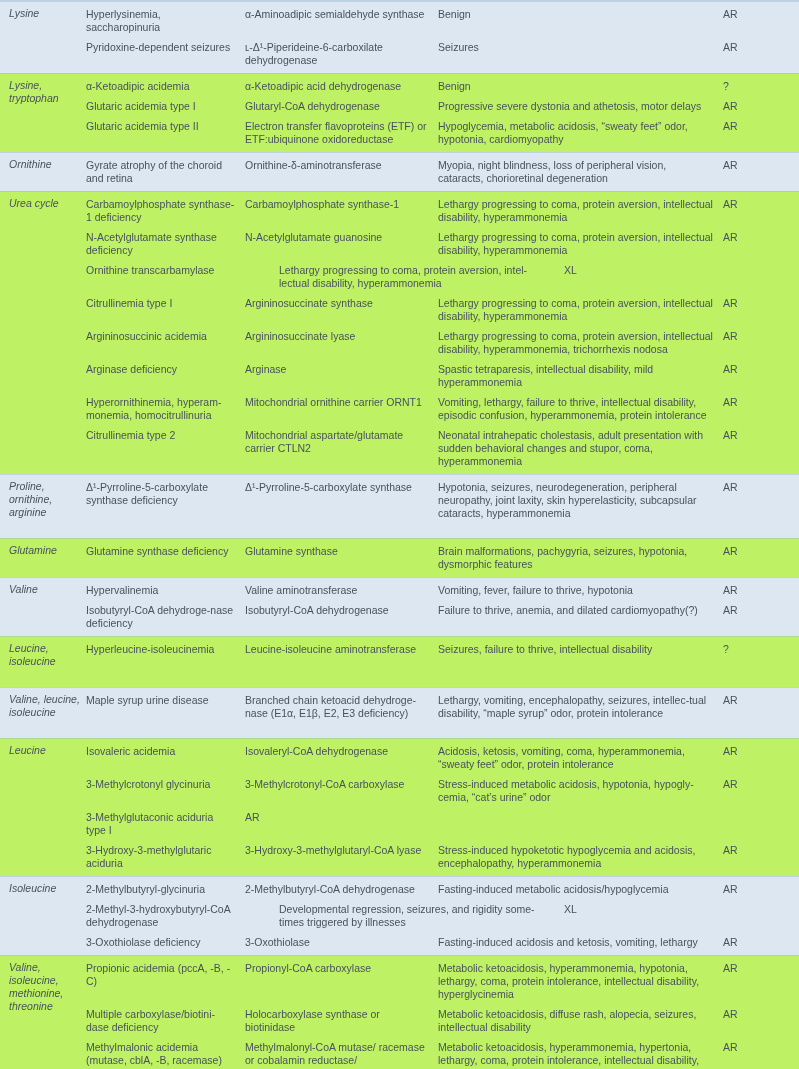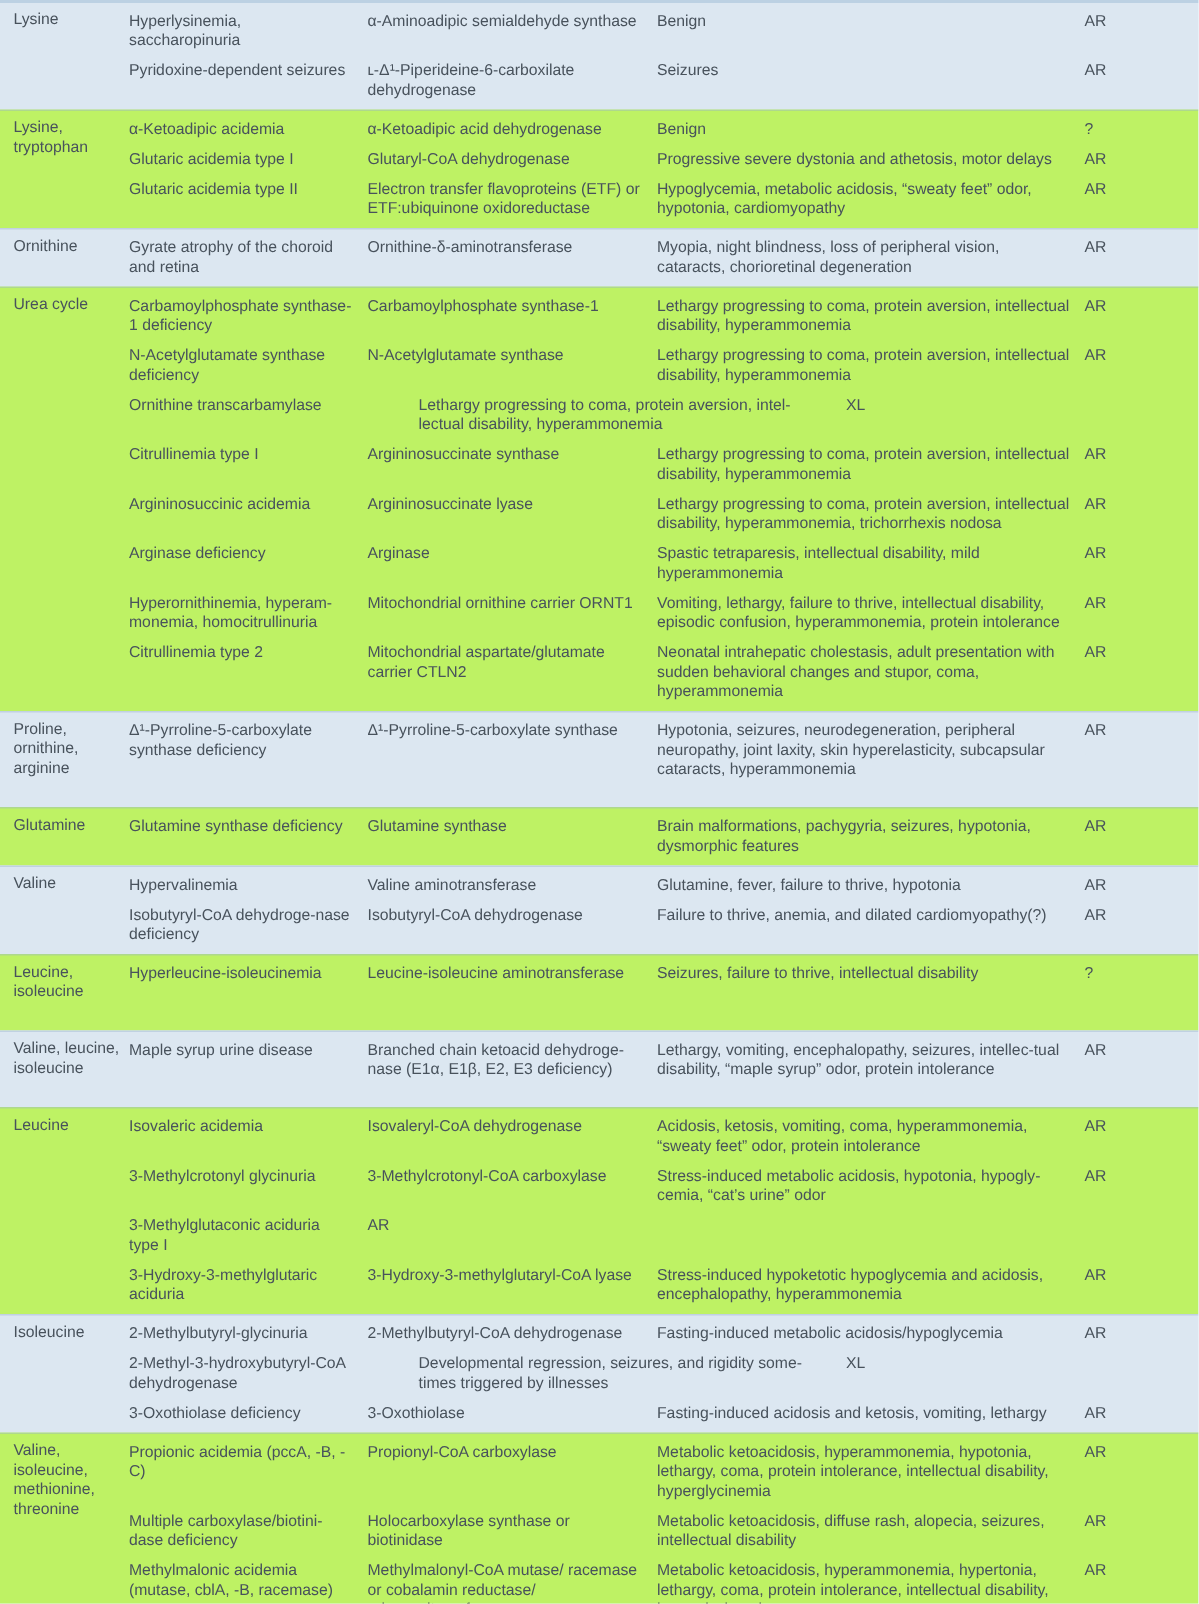--- a/index.html
+++ b/index.html
@@ -9,21 +9,21 @@
     font-family:"Liberation Sans","DejaVu Sans",sans-serif;
     color:#48525c;
     font-size:10.5px;line-height:13px;
     -webkit-font-smoothing:antialiased;
   }
   #table-root{width:799px;}
   .group{display:flex;border-top:1px solid rgba(150,178,206,.40);}
   .group:first-child{border-top:2px solid #bcd1e3;}
   .group.blue{background:#dce7f1;}
   .group.white{background:#bef264;}
-  .amino{width:86px;box-sizing:border-box;padding:5px 4px 19px 9px;}
+  .amino{width:86px;box-sizing:border-box;padding:5px 4px 19px 9px;font-style:italic;}
   .rows{width:713px;display:flex;flex-direction:column;padding:2px 0 3px;justify-content:space-between;}
   .row{display:flex;}
   .cell{box-sizing:border-box;padding:3.5px 10px 3.5px 0;}
   .c-disease{width:159px;}
   .c-enzyme{width:193px;}
   .c-clinical{width:285px;}
   .c-inherit{width:76px;padding-right:2px;}
   .footnote{
     padding:6px 10px 0 8px;
     font-size:9.8px;line-height:12px;color:#26303a;
@@ -89,21 +89,21 @@
       <div class="amino">Urea cycle</div>
       <div class="rows">
         <div class="row">
           <div class="cell c-disease">Carbamoylphosphate synthase-1 deficiency</div>
           <div class="cell c-enzyme">Carbamoylphosphate synthase-1</div>
           <div class="cell c-clinical">Lethargy progressing to coma, protein aversion, intellectual disability, hyperammonemia</div>
           <div class="cell c-inherit">AR</div>
         </div>
         <div class="row">
           <div class="cell c-disease">N-Acetylglutamate synthase deficiency</div>
-          <div class="cell c-enzyme">N-Acetylglutamate synthase</div>
+          <div class="cell c-enzyme">N-Acetylglutamate guanosine</div>
           <div class="cell c-clinical">Lethargy progressing to coma, protein aversion, intellectual disability, hyperammonemia</div>
           <div class="cell c-inherit">AR</div>
         </div>
         <div class="row">
           <div class="cell c-enzyme">Ornithine transcarbamylase</div>
           <div class="cell c-clinical">Lethargy progressing to coma, protein aversion, intel-lectual disability, hyperammonemia</div>
           <div class="cell c-inherit">XL</div>
         </div>
         <div class="row">
           <div class="cell c-disease">Citrullinemia type I</div>
@@ -158,21 +158,21 @@
           <div class="cell c-inherit">AR</div>
         </div>
       </div>
     </div>
     <div class="group blue">
       <div class="amino">Valine</div>
       <div class="rows">
         <div class="row">
           <div class="cell c-disease">Hypervalinemia</div>
           <div class="cell c-enzyme">Valine aminotransferase</div>
-          <div class="cell c-clinical">Glutamine, fever, failure to thrive, hypotonia</div>
+          <div class="cell c-clinical">Vomiting, fever, failure to thrive, hypotonia</div>
           <div class="cell c-inherit">AR</div>
         </div>
         <div class="row">
           <div class="cell c-disease">Isobutyryl-CoA dehydroge-nase deficiency</div>
           <div class="cell c-enzyme">Isobutyryl-CoA dehydrogenase</div>
           <div class="cell c-clinical">Failure to thrive, anemia, and dilated cardiomyopathy(?)</div>
           <div class="cell c-inherit">AR</div>
         </div>
       </div>
     </div>

